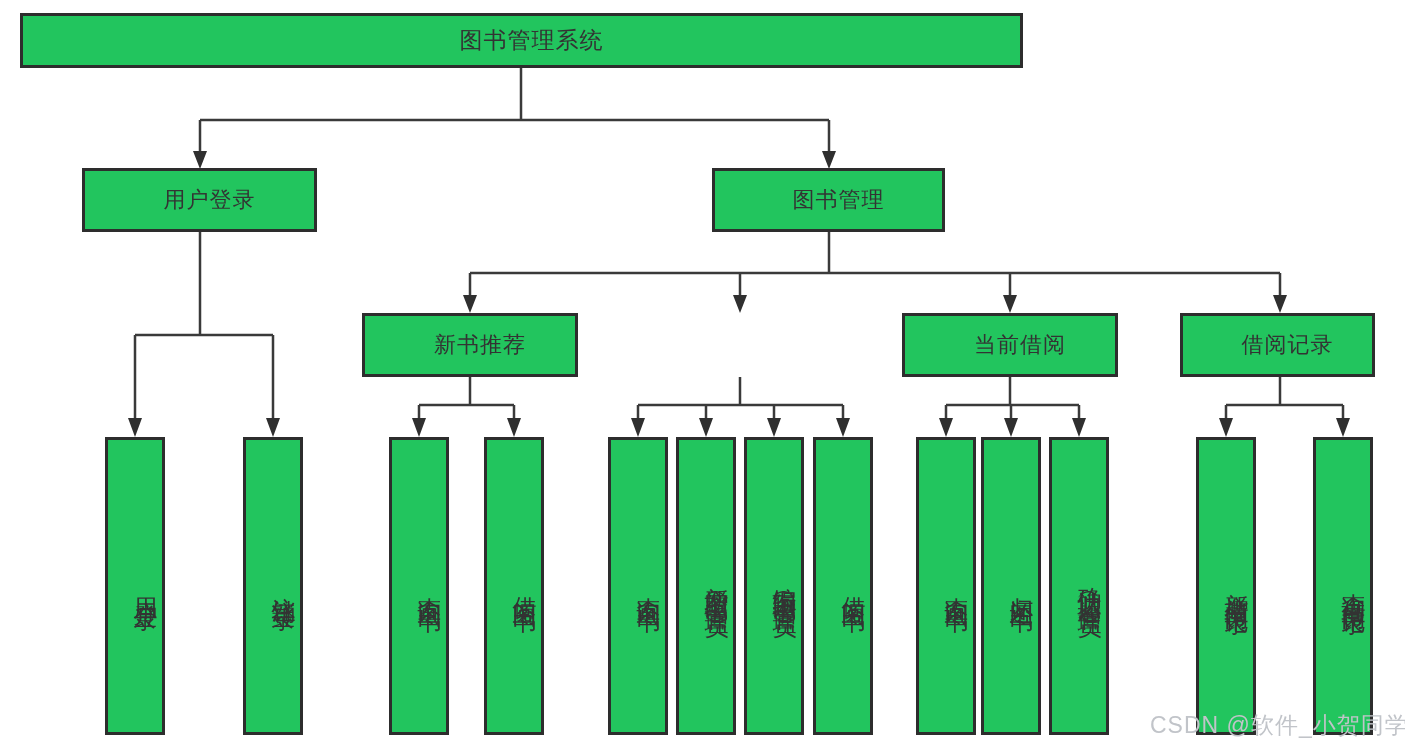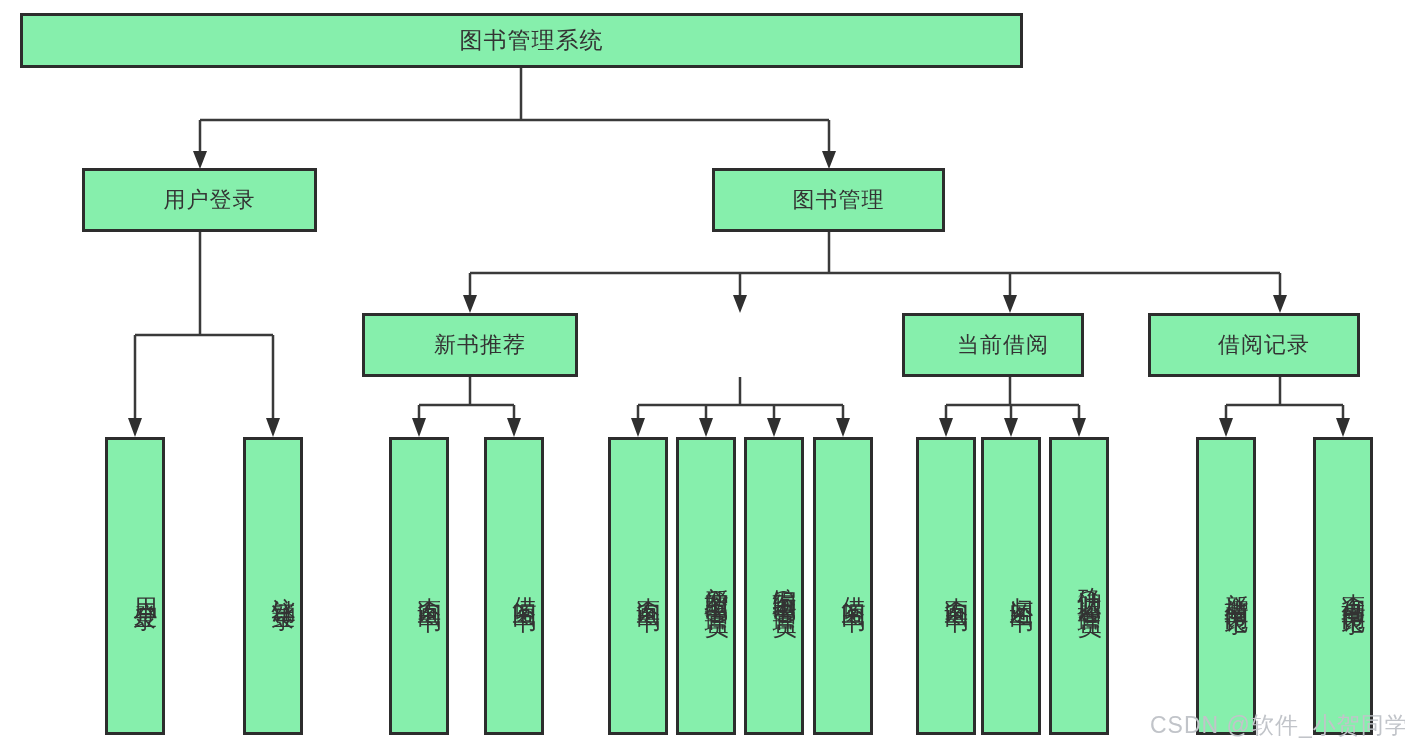--- a/index.html
+++ b/index.html
@@ -8,21 +8,21 @@
     width:1405px;height:747px;
     background:#ffffff;
     font-family:"Liberation Sans","DejaVu Sans",sans-serif;
     color:#333333;
     overflow:hidden;
   }
   #wires{position:absolute;left:0;top:0;width:1405px;height:747px;}
   .node{
     position:absolute;
     box-sizing:border-box;
-    background:#86efac;
+    background:#22c55e;
     border:3px solid #2d2d2d;
     display:flex;align-items:center;justify-content:center;
     text-align:center;
     line-height:1.2;
     padding-left:20px;
   }
   .hbox{font-size:22px;letter-spacing:1px;}
   .root{border-width:3px;font-size:23px;}
   .vbox{
     font-size:24px;
@@ -65,22 +65,22 @@
              M1072 418 L1086 418 L1079 437 Z
              M1219 418 L1233 418 L1226 437 Z  M1336 418 L1350 418 L1343 437 Z"></path>
   </svg>
 
   <div class="node hbox root" style="left:20px;top:13px;width:1003px;height:55px">图书管理系统</div>
 
   <div class="node hbox" style="left:82px;top:168px;width:235px;height:64px">用户登录</div>
   <div class="node hbox" style="left:362px;top:313px;width:216px;height:64px">新书推荐</div>
 
   <div class="node hbox" style="left:712px;top:168px;width:233px;height:64px">图书管理</div>
-  <div class="node hbox" style="left:902px;top:313px;width:182px;height:64px">当前借阅</div>
-  <div class="node hbox" style="left:1148px;top:313px;width:212px;height:64px">借阅记录</div>
+  <div class="node hbox" style="left:902px;top:313px;width:216px;height:64px">当前借阅</div>
+  <div class="node hbox" style="left:1180px;top:313px;width:195px;height:64px">借阅记录</div>
 
   <div class="node vbox" style="left:105px;top:437px;width:60px;height:298px">用户登录</div>
   <div class="node vbox" style="left:243px;top:437px;width:60px;height:298px">注销登录</div>
 
   <div class="node vbox" style="left:389px;top:437px;width:60px;height:298px">查询图书</div>
   <div class="node vbox" style="left:484px;top:437px;width:60px;height:298px">借阅图书</div>
 
   <div class="node vbox" style="left:608px;top:437px;width:60px;height:298px">查询图书</div>
   <div class="node vbox" style="left:676px;top:437px;width:60px;height:298px">新增图书（管理员）</div>
   <div class="node vbox" style="left:744px;top:437px;width:60px;height:298px">编辑图书（管理员）</div>

